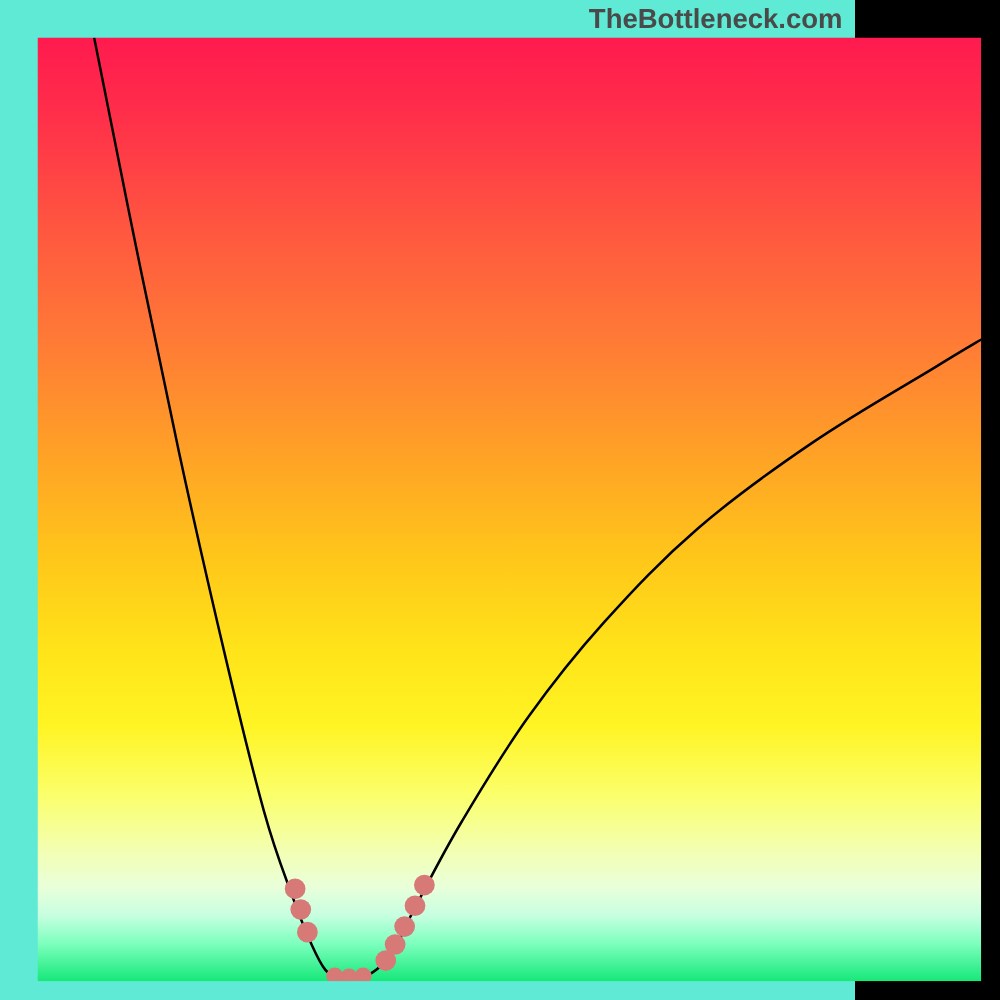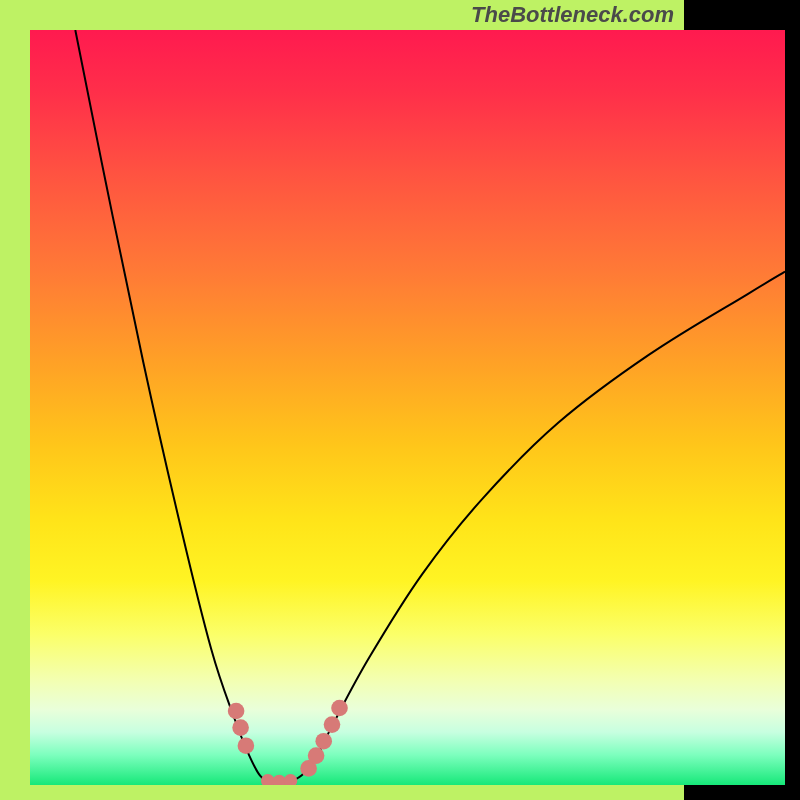--- a/index.html
+++ b/index.html
@@ -8,22 +8,21 @@
     width: 800px;
     height: 800px;
     background: #000;
     overflow: hidden;
     font-family: Arial, Helvetica, sans-serif;
   }
   .frame {
     position: relative;
     width: 684px;
     height: 800px;
-    background: #bef264;
-    font-style: italic;
+    background: #5eead4;
   }
   .watermark {
     position: absolute;
     top: 2px;
     right: 10px;
     color: #4a4a4a;
     font-size: 22px;
     font-weight: 600;
     letter-spacing: 0px;
     z-index: 20;

